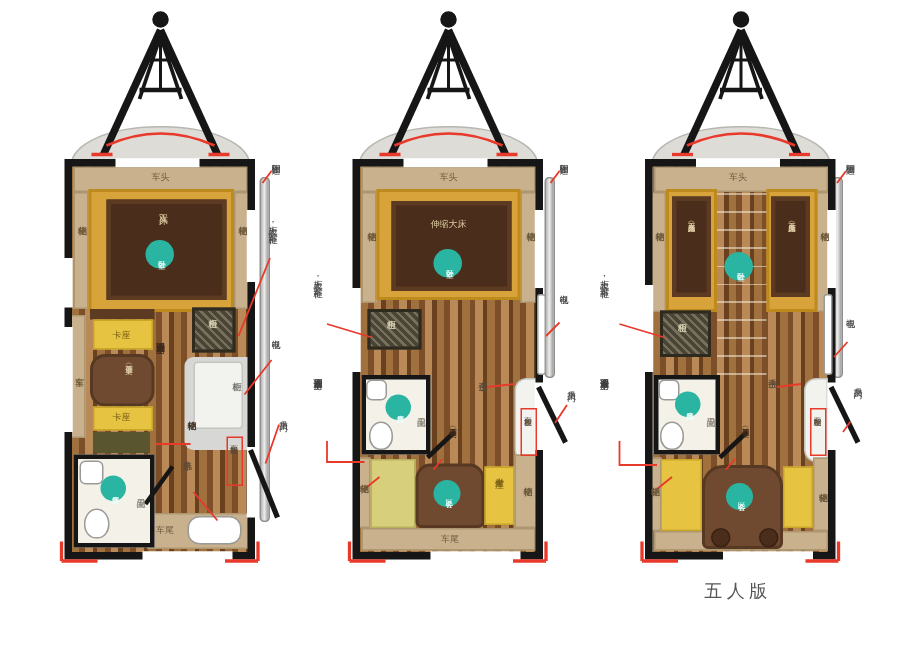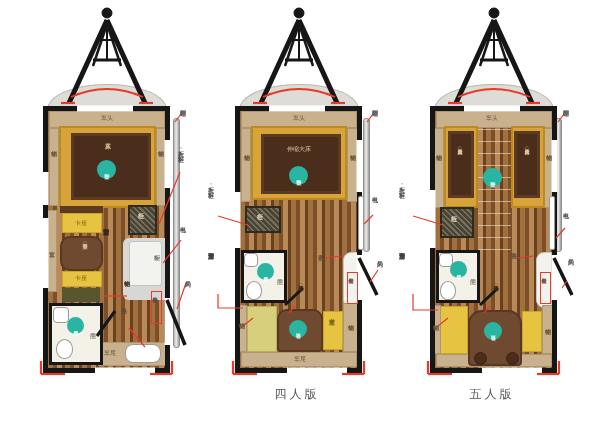--- a/index.html
+++ b/index.html
@@ -225,21 +225,20 @@
     <span class="vlab" style="left:120px;top:250px;height:24px;color:#5c4a38">洗手台</span>
     <span class="vlab" style="left:151px;top:274px;height:30px;font-size:5px;line-height:6px;color:#5c4a38">控制面板</span>
     <span class="vlab" style="left:92px;top:282px;width:15px;height:27px;font-size:5px;line-height:6px;color:#3c2a1a">桌子（可放倒）</span>
     <span class="vlab" style="left:131px;top:314px;height:32px;color:#7a6014">对坐卡座</span>
     <span class="vlab tan-t" style="left:41px;top:318px;height:24px">储物柜</span>
     <span class="vlab tan-t" style="left:150px;top:320px;height:24px">储物柜</span>
     <span class="hlab" style="left:92px;top:355px;width:22px">车尾</span>
     <span class="vlab" style="left:174px;top:105px;height:24px">遮阳棚</span>
     <span class="vlab" style="left:174px;top:192px;height:16px">电视</span>
     <span class="vlab" style="left:179px;top:256px;height:24px">乘员门</span>
-    <div class="caption">四人版</div>
   </div>
 
   <div class="plan p3">
     <div class="abs cap"></div>
     <div class="abs floor" style="left:43px;top:110px;width:118px;height:258px;z-index:1"></div>
     <div class="abs shelf" style="left:44px;top:111px;width:116px;height:17px;z-index:2"></div>
     <div class="abs shelf" style="left:42px;top:128px;width:10px;height:80px;z-index:2"></div>
     <div class="abs shelf" style="left:152px;top:128px;width:9px;height:80px;z-index:2"></div>
     <div class="abs platform" style="left:52px;top:126px;width:34px;height:82px;z-index:2"></div>
     <div class="abs platform" style="left:119px;top:126px;width:34px;height:82px;z-index:2"></div>

